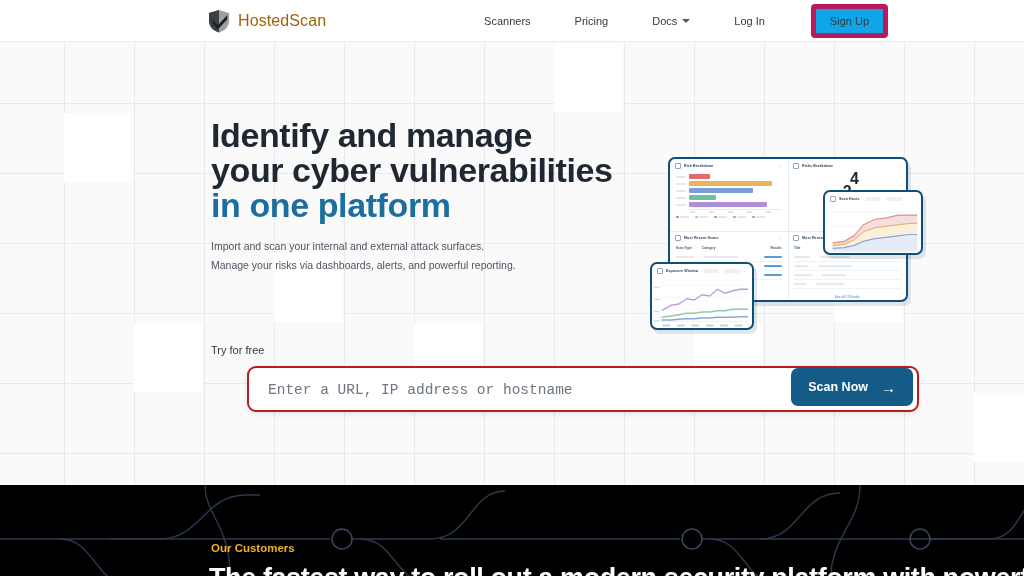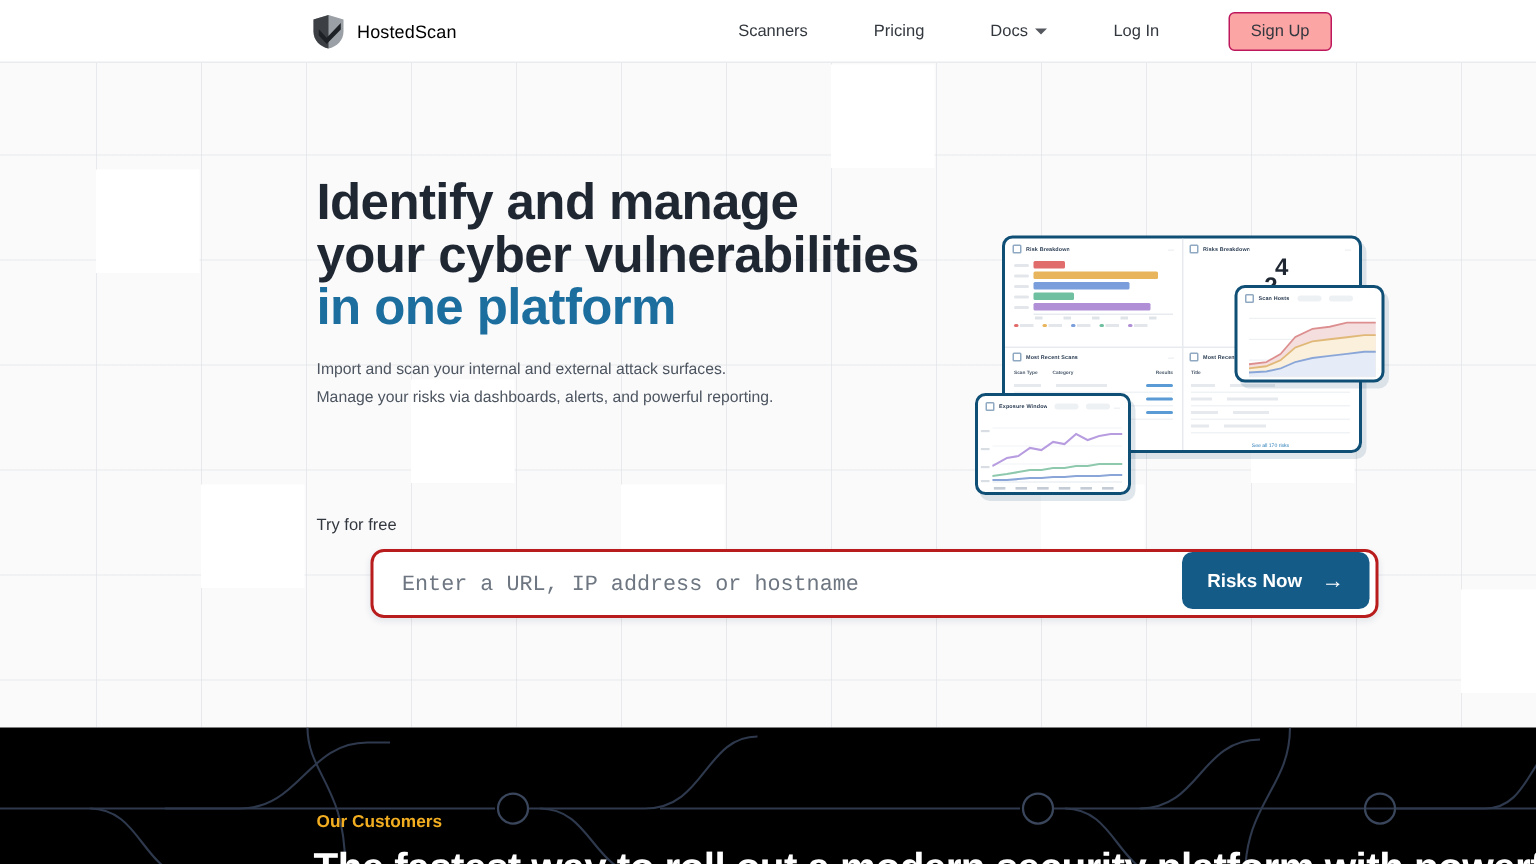--- a/index.html
+++ b/index.html
@@ -21,21 +21,21 @@
     border-bottom: 1px solid #e9ecef;
     display: flex; align-items: center;
     z-index: 30;
   }
   .brand {
     position: absolute; left: 208px;
     display: flex; align-items: center; gap: 8px;
   }
   .brand-mark { width: 22px; height: 24px; display: block; }
   .brand-name {
-    font-size: 12px; color: #000000; letter-spacing: .1px;
+    font-size: 16px; color: #a16207; letter-spacing: .1px;
   }
   .nav {
     position: absolute; right: 136px;
     display: flex; align-items: center; gap: 16px;
   }
   .nav-link {
     font-size: 11px; color: #33383f;
     padding: 6px 14px; cursor: pointer;
     white-space: nowrap;
     display: flex; align-items: center; gap: 5px;
@@ -43,22 +43,22 @@
   .caret {
     width: 0; height: 0;
     border-left: 4px solid transparent;
     border-right: 4px solid transparent;
     border-top: 4.5px solid #55595f;
     display: inline-block;
   }
   .signup-btn {
     margin-left: 16px;
     font-size: 11px; color: #33383f;
-    border: 1px solid #be185d; border-radius: 4px;
-    padding: 6px 14px; background: #fca5a5; cursor: pointer;
+    border: 5px solid #be185d; border-radius: 4px;
+    padding: 6px 14px; background: #0ea5e9; cursor: pointer;
     white-space: nowrap;
   }
 
   
   .hero {
     position: absolute; top: 42px; left: 0;
     width: 1024px; height: 443px;
     background: #fafafb;
     overflow: hidden;
     padding-left: 41px;
@@ -252,21 +252,21 @@
       <div class="subcopy">
         <div>Import and scan your internal and external attack surfaces.</div>
         <div>Manage your risks via dashboards, alerts, and powerful reporting.</div>
       </div>
 
       <div class="try-label">Try for free</div>
 
       <div class="search-wrap">
         <input class="search-input" type="text" placeholder="Enter a URL, IP address or hostname" style="">
         <button class="scan-btn">
-          <span>Risks Now</span>
+          <span>Scan Now</span>
           <span class="arrow">→</span>
         </button>
       </div>
 
       <div class="mock">
 
         <div class="mock-card mc-main">
           <div class="pane-split"></div>
           <div class="pane-hline" style="top:72px;"></div>
 

